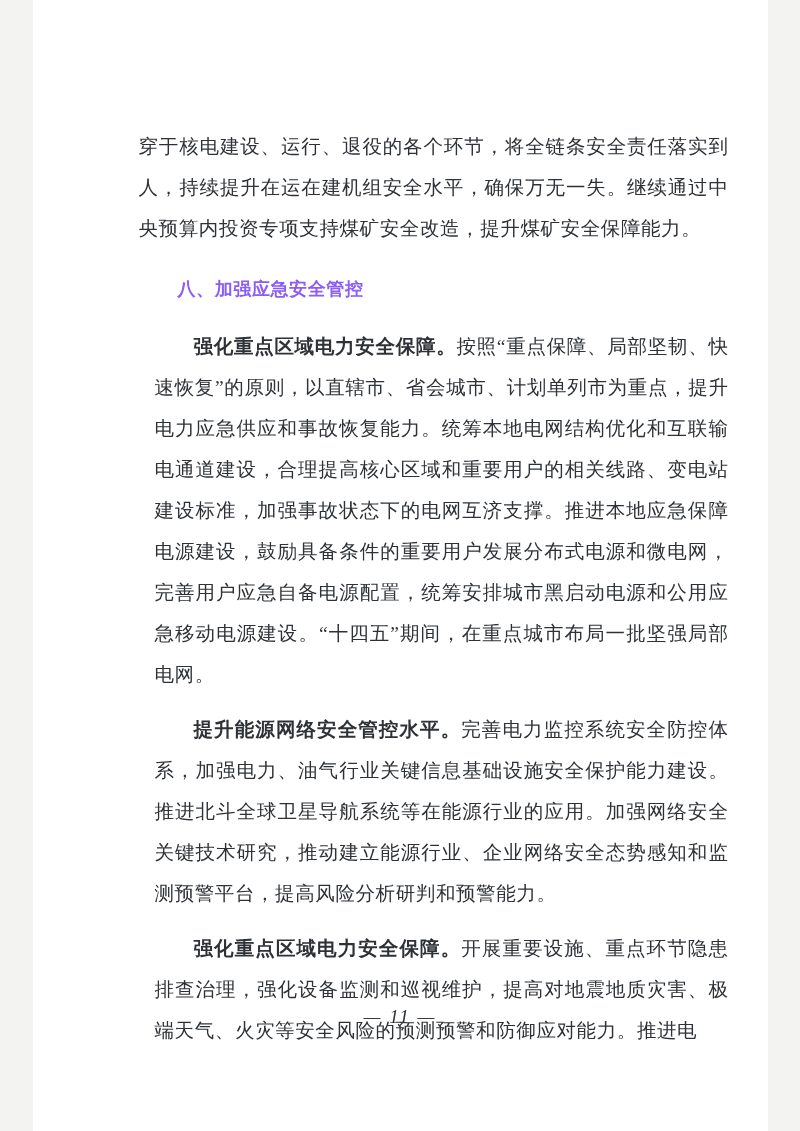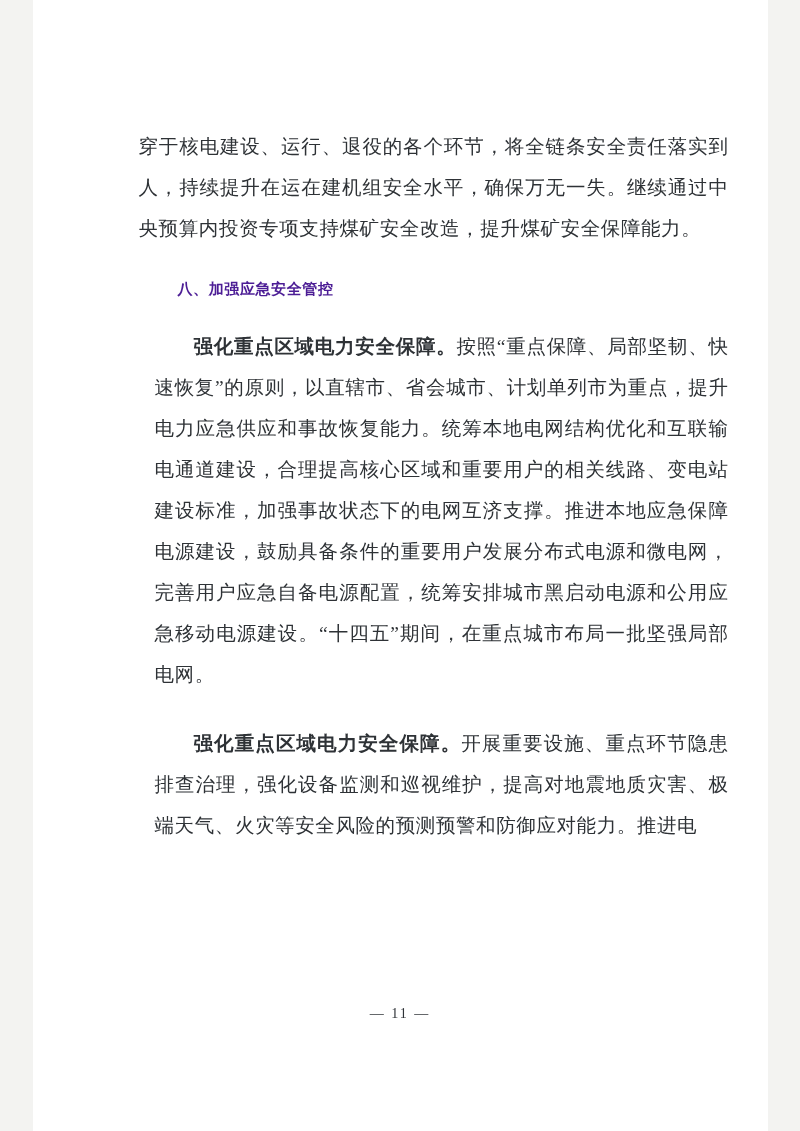--- a/index.html
+++ b/index.html
@@ -32,43 +32,44 @@
     text-justify: inter-ideograph;
     color: #2e3236;
   }
   .indent {
     text-indent: 39px;
     margin-left: 16px;
   }
   .section-heading {
     font-weight: bold;
     text-indent: 39px;
-    font-size: 15px;
+    font-size: 18px;
     line-height: 41px;
     letter-spacing: 0.6px;
-    color: #4c1d95;
+    color: #8b5cf6;
     margin-top: 6px;
     margin-bottom: 2px;
   }
   .lead {
     font-weight: bold;
   }
   .para-gap {
     height: 14px;
   }
   .page-number {
     position: absolute;
     left: 0;
     right: 0;
     top: 1006px;
     text-align: center;
-    font-size: 14px;
+    font-size: 19px;
     letter-spacing: 2px;
     color: #2e3236;
     font-family: "Liberation Serif", "DejaVu Serif", serif;
+    font-style: italic;
   }
 </style>
 </head>
 <body>
 
 <div class="page">
 
   <div class="doc-body">
 
     <p class="body-text">穿于核电建设、运行、退役的各个环节，将全链条安全责任落实到人，持续提升在运在建机组安全水平，确保万无一失。继续通过中央预算内投资专项支持煤矿安全改造，提升煤矿安全保障能力。</p>
@@ -76,20 +77,21 @@
     <div class="para-gap"></div>
 
     <p class="section-heading">八、加强应急安全管控</p>
 
     <div class="para-gap"></div>
 
     <p class="indent"><span class="lead">强化重点区域电力安全保障。</span><span>按照“重点保障、局部坚韧、快速恢复”的原则，以直辖市、省会城市、计划单列市为重点，提升电力应急供应和事故恢复能力。统筹本地电网结构优化和互联输电通道建设，合理提高核心区域和重要用户的相关线路、变电站建设标准，加强事故状态下的电网互济支撑。推进本地应急保障电源建设，鼓励具备条件的重要用户发展分布式电源和微电网，完善用户应急自备电源配置，统筹安排城市黑启动电源和公用应急移动电源建设。“十四五”期间，在重点城市布局一批坚强局部电网。</span></p>
 
     <div class="para-gap"></div>
 
+    <p class="indent"><span class="lead">提升能源网络安全管控水平。</span><span>完善电力监控系统安全防控体系，加强电力、油气行业关键信息基础设施安全保护能力建设。推进北斗全球卫星导航系统等在能源行业的应用。加强网络安全关键技术研究，推动建立能源行业、企业网络安全态势感知和监测预警平台，提高风险分析研判和预警能力。</span></p>
 
     <div class="para-gap"></div>
 
     <p class="indent"><span class="lead">强化重点区域电力安全保障。</span><span>开展重要设施、重点环节隐患排查治理，强化设备监测和巡视维护，提高对地震地质灾害、极端天气、火灾等安全风险的预测预警和防御应对能力。推进电</span></p>
 
   </div>
 
   <div class="page-number">— 11 —</div>
 
 </div>

